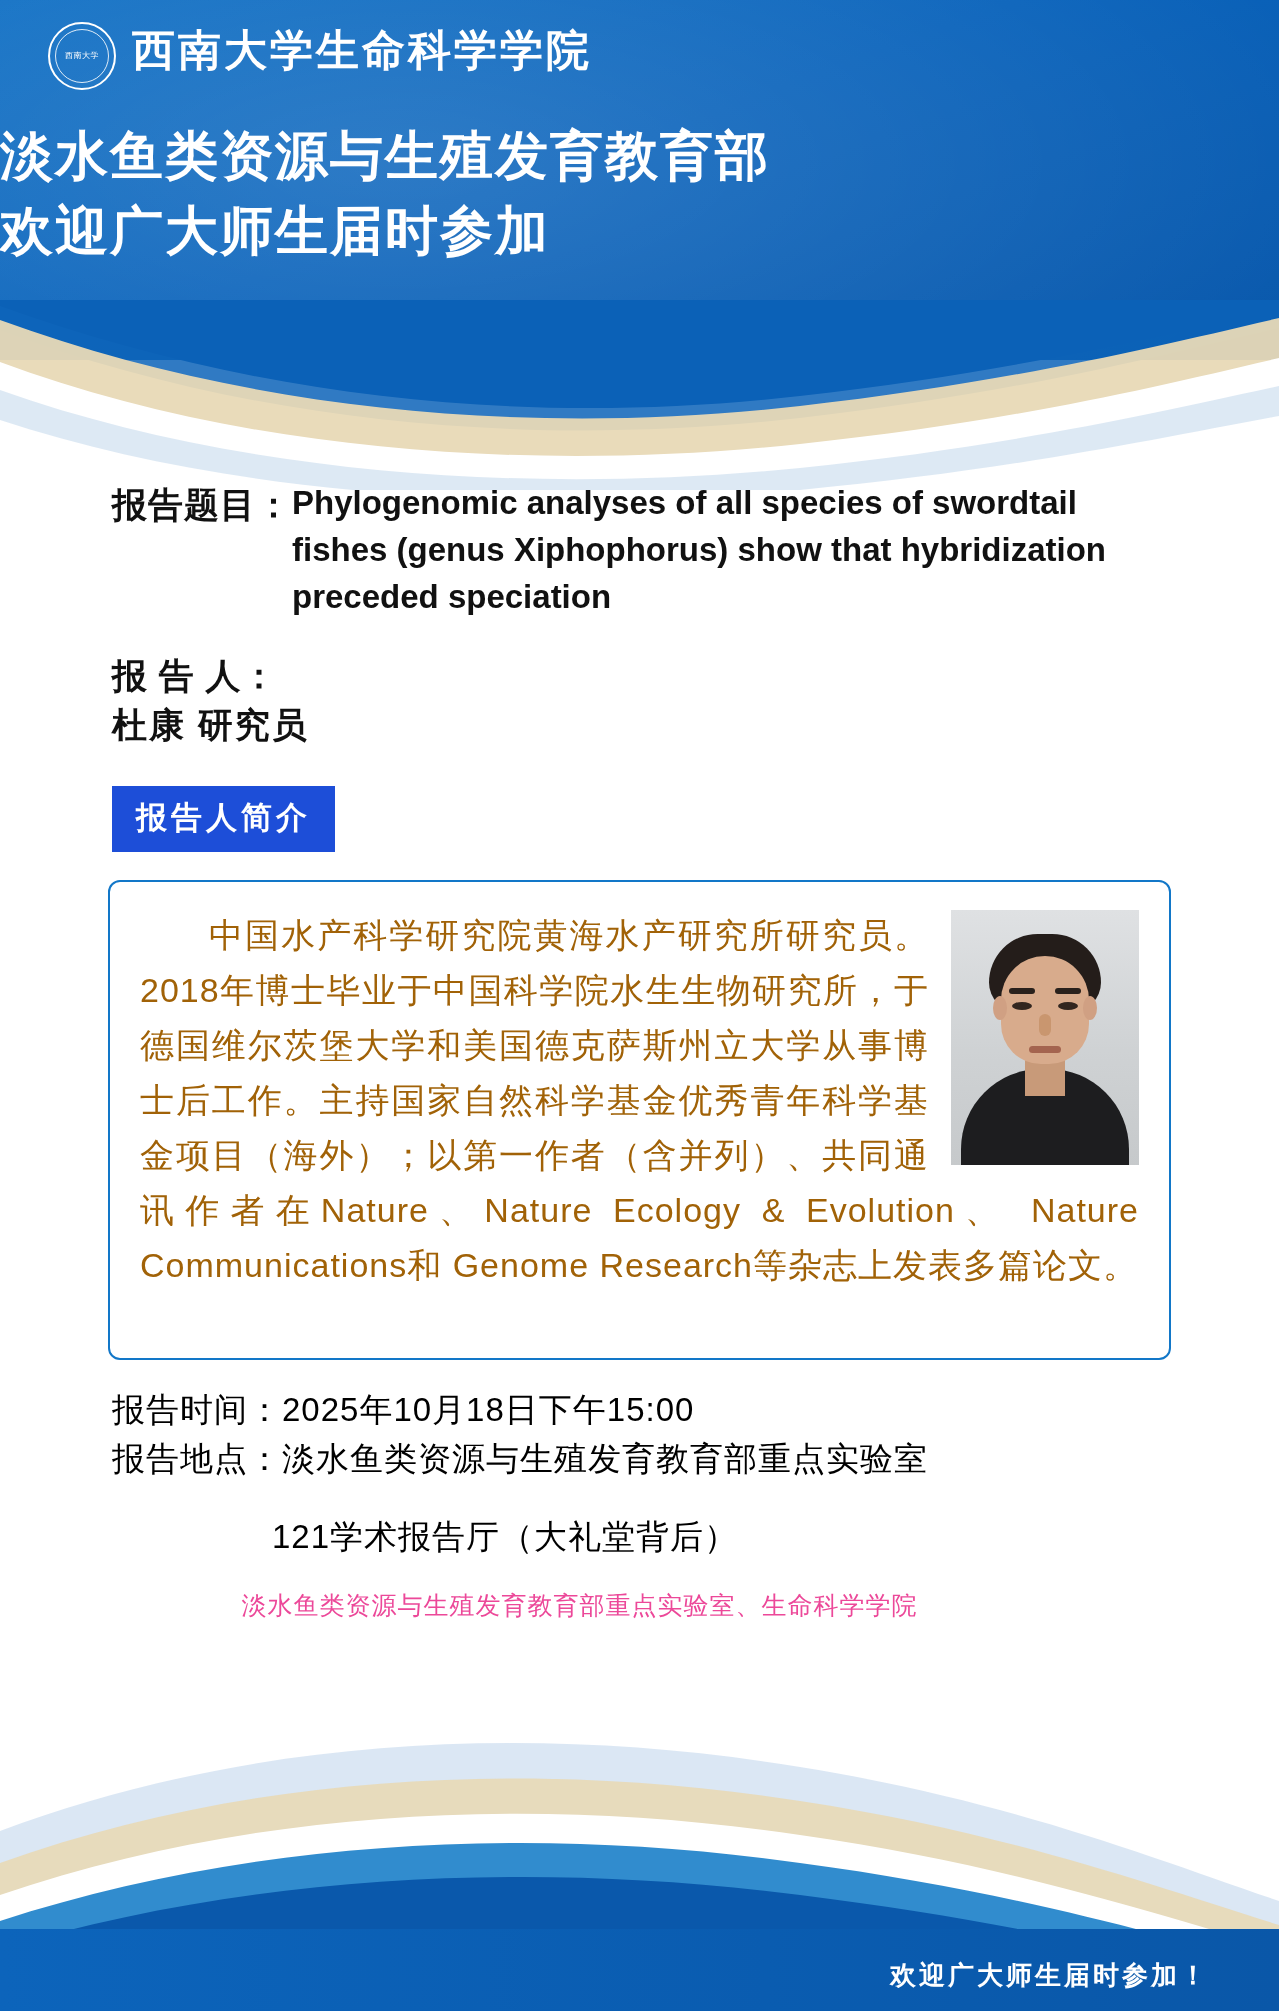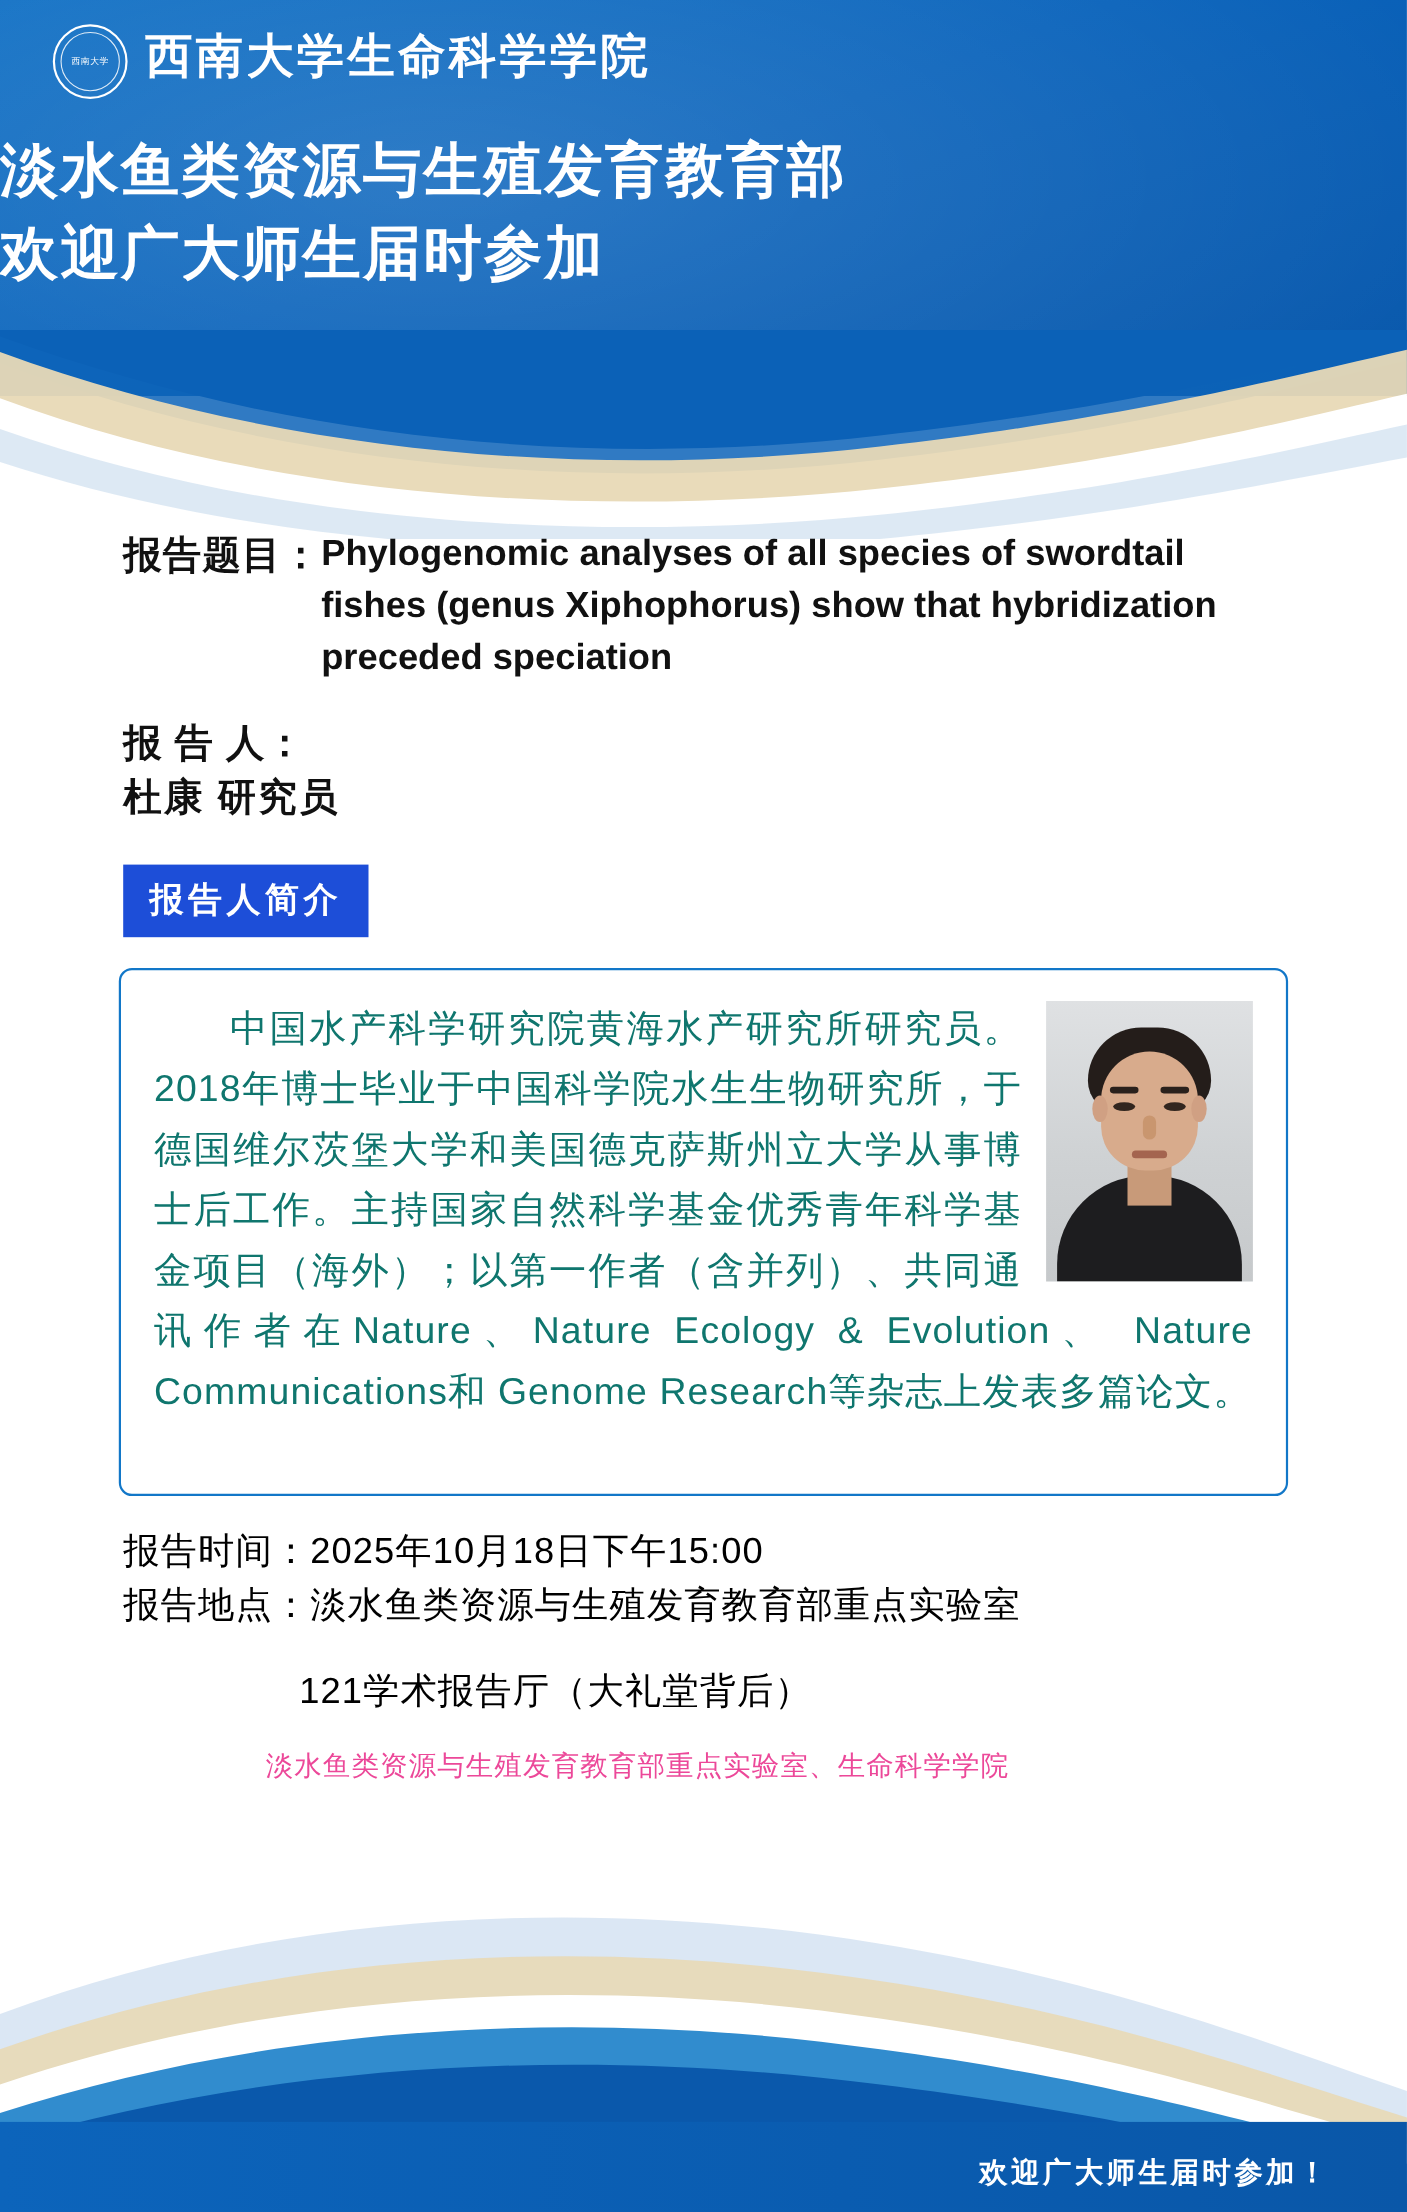--- a/index.html
+++ b/index.html
@@ -226,21 +226,21 @@
     background: #1d1d1f;
     border-radius: 80px 80px 0 0;
   }
   .bio-photo .neck {
     position: absolute;
     left: 74px; top: 142px;
     width: 40px; height: 44px;
     background: #c89a79;
   }
   .bio-text {
-    color: #0f766e;
+    color: #a16207;
     font-size: 34px;
     line-height: 1.62;
     letter-spacing: 1px;
     text-align: justify;
   }
   .bio-text .indent { display: inline-block; width: 68px; }
 
   .meta {
     margin: 26px 0 0 112px;
     color: #000000;

